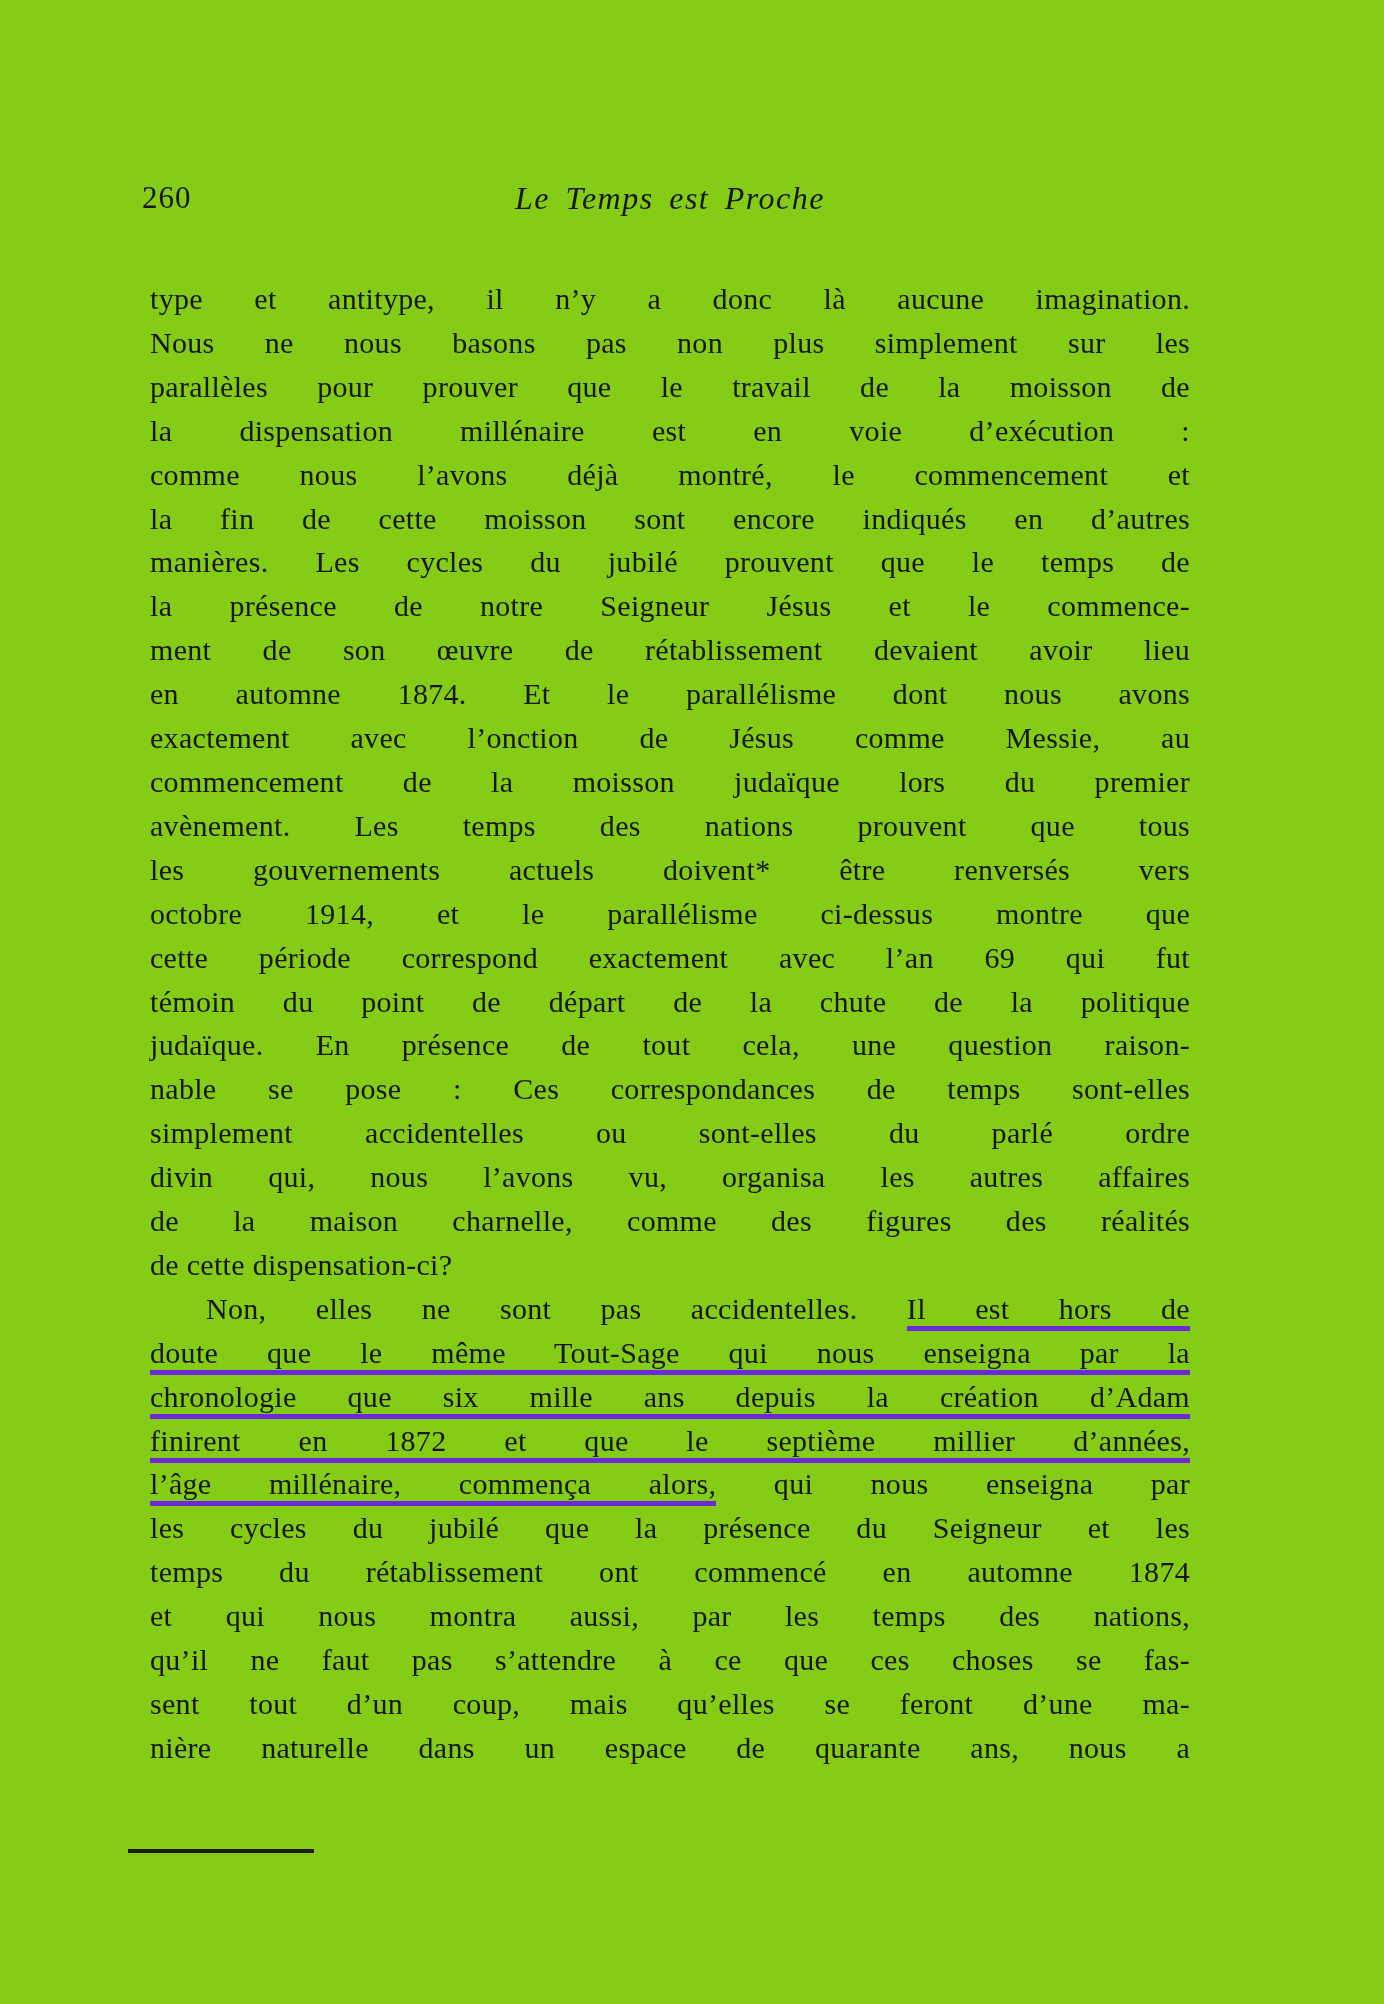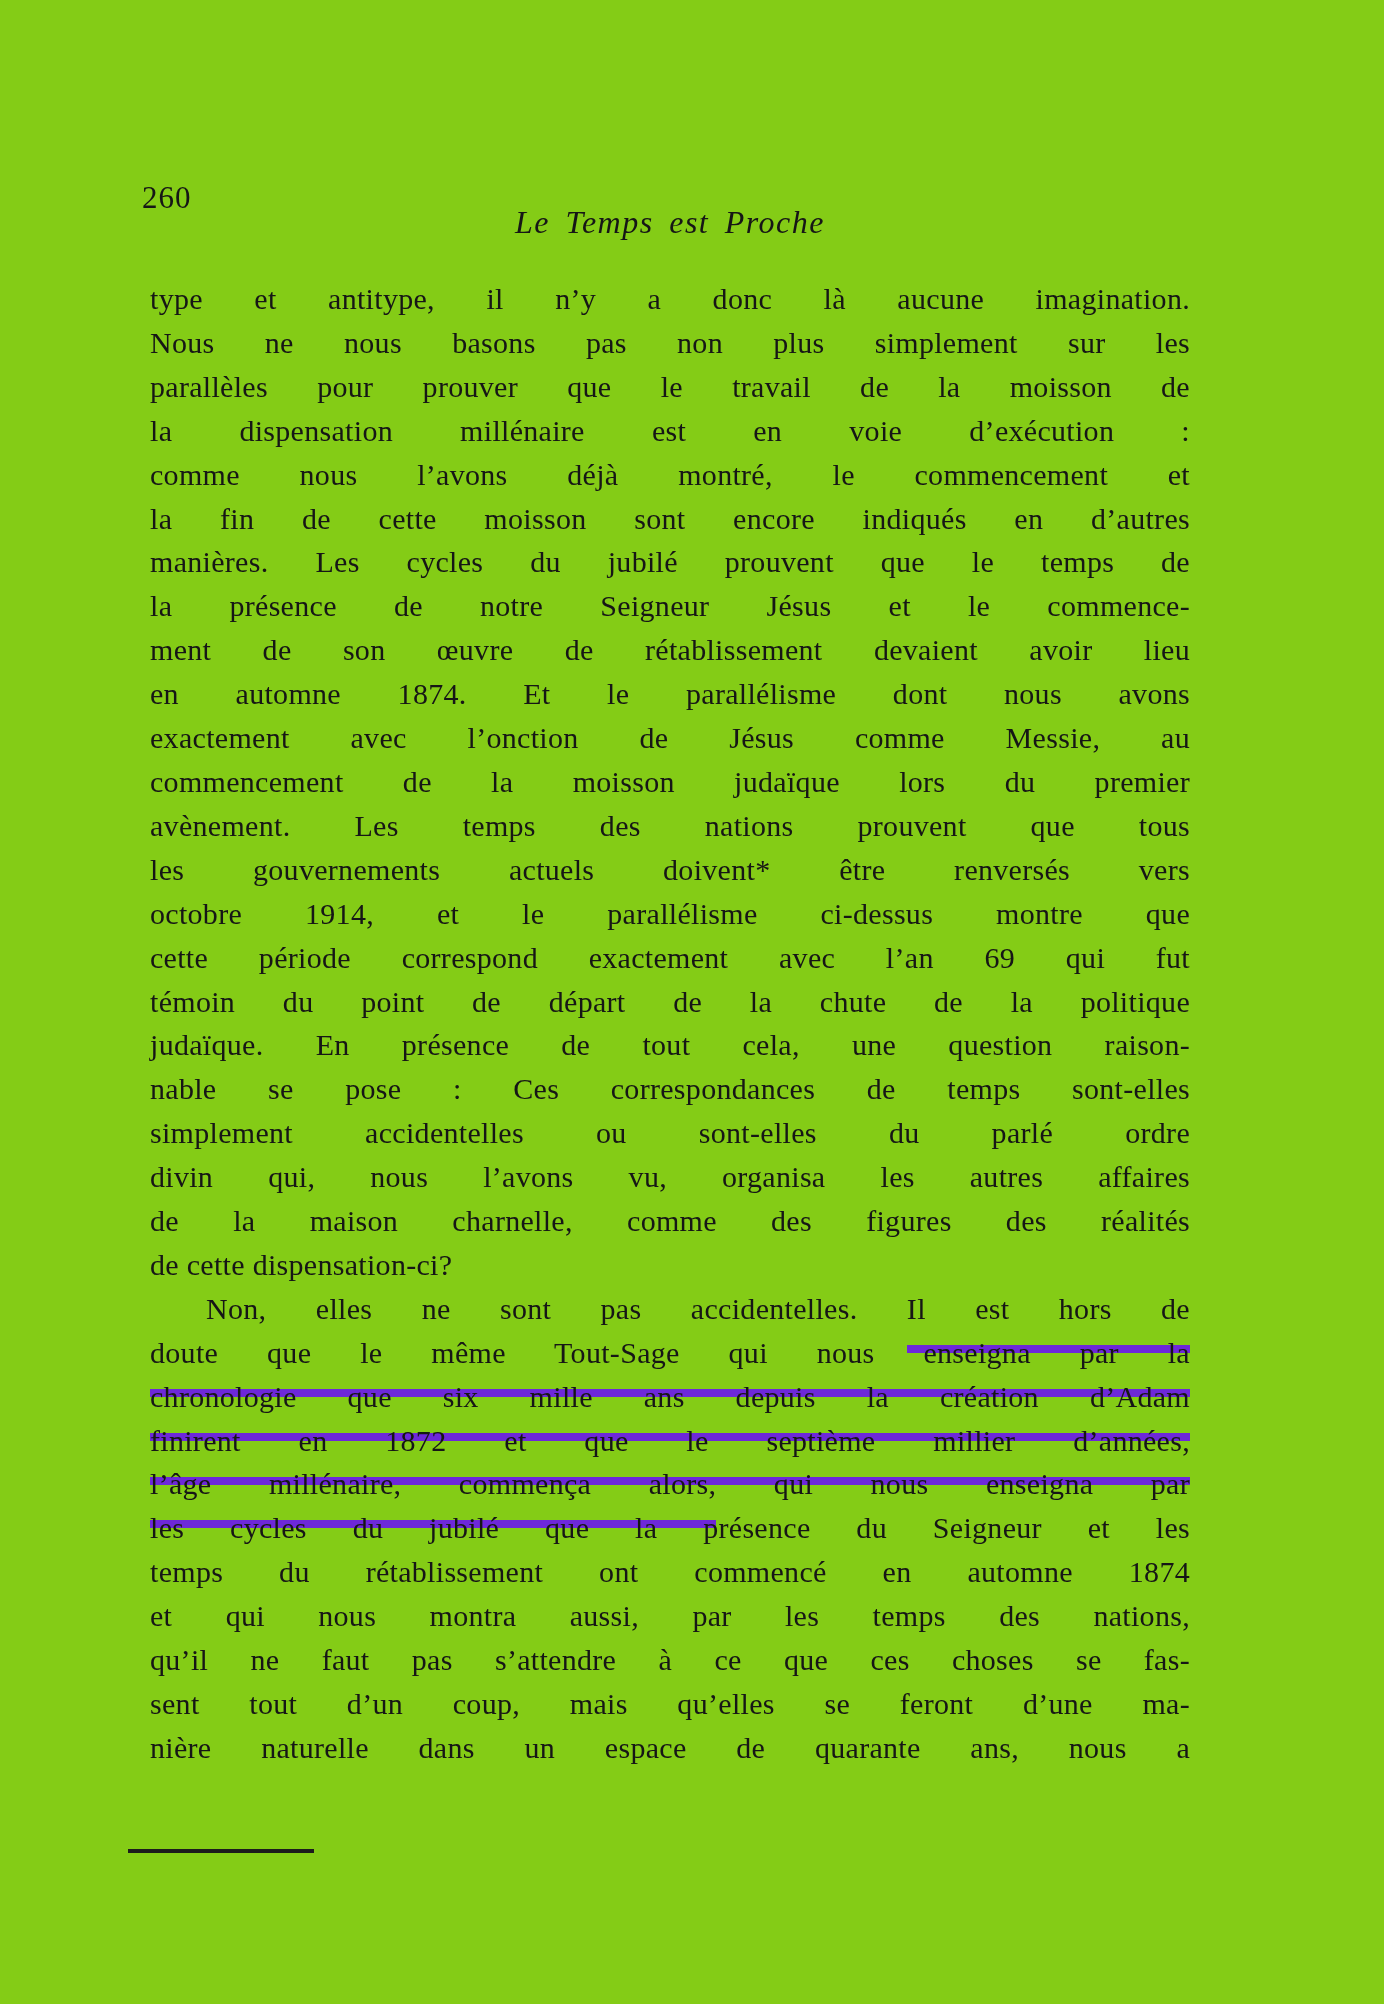--- a/index.html
+++ b/index.html
@@ -31,21 +31,20 @@
     font-size: 31px;
     letter-spacing: 1px;
   }
   .running-title {
     display: block;
     text-align: center;
     font-style: italic;
     font-size: 32px;
     letter-spacing: 1.5px;
     word-spacing: 6px;
-    margin-top: 24px;
   }
   
   .body-text {
     position: absolute;
     top: 250px;
     left: 150px;
     width: 1040px;
     margin-top: 27px;
   }
   .line {
@@ -56,22 +55,22 @@
     text-align-last: justify;
     white-space: nowrap; 
   }
   .line.para-end {
     text-align-last: left;
   }
   .line.indent {
     text-indent: 56px;
   }
   .redline {
-    border-bottom: 8px solid #6d28d9;
-    padding-bottom: 20px;
+    border-bottom: 5px solid #6d28d9;
+    padding-bottom: 1px;
   }
   
   .footnote-rule {
     position: absolute;
     top: 1849px;
     left: 128px;
     width: 186px;
     height: 4px;
     background: #1c1c1c;
   }

